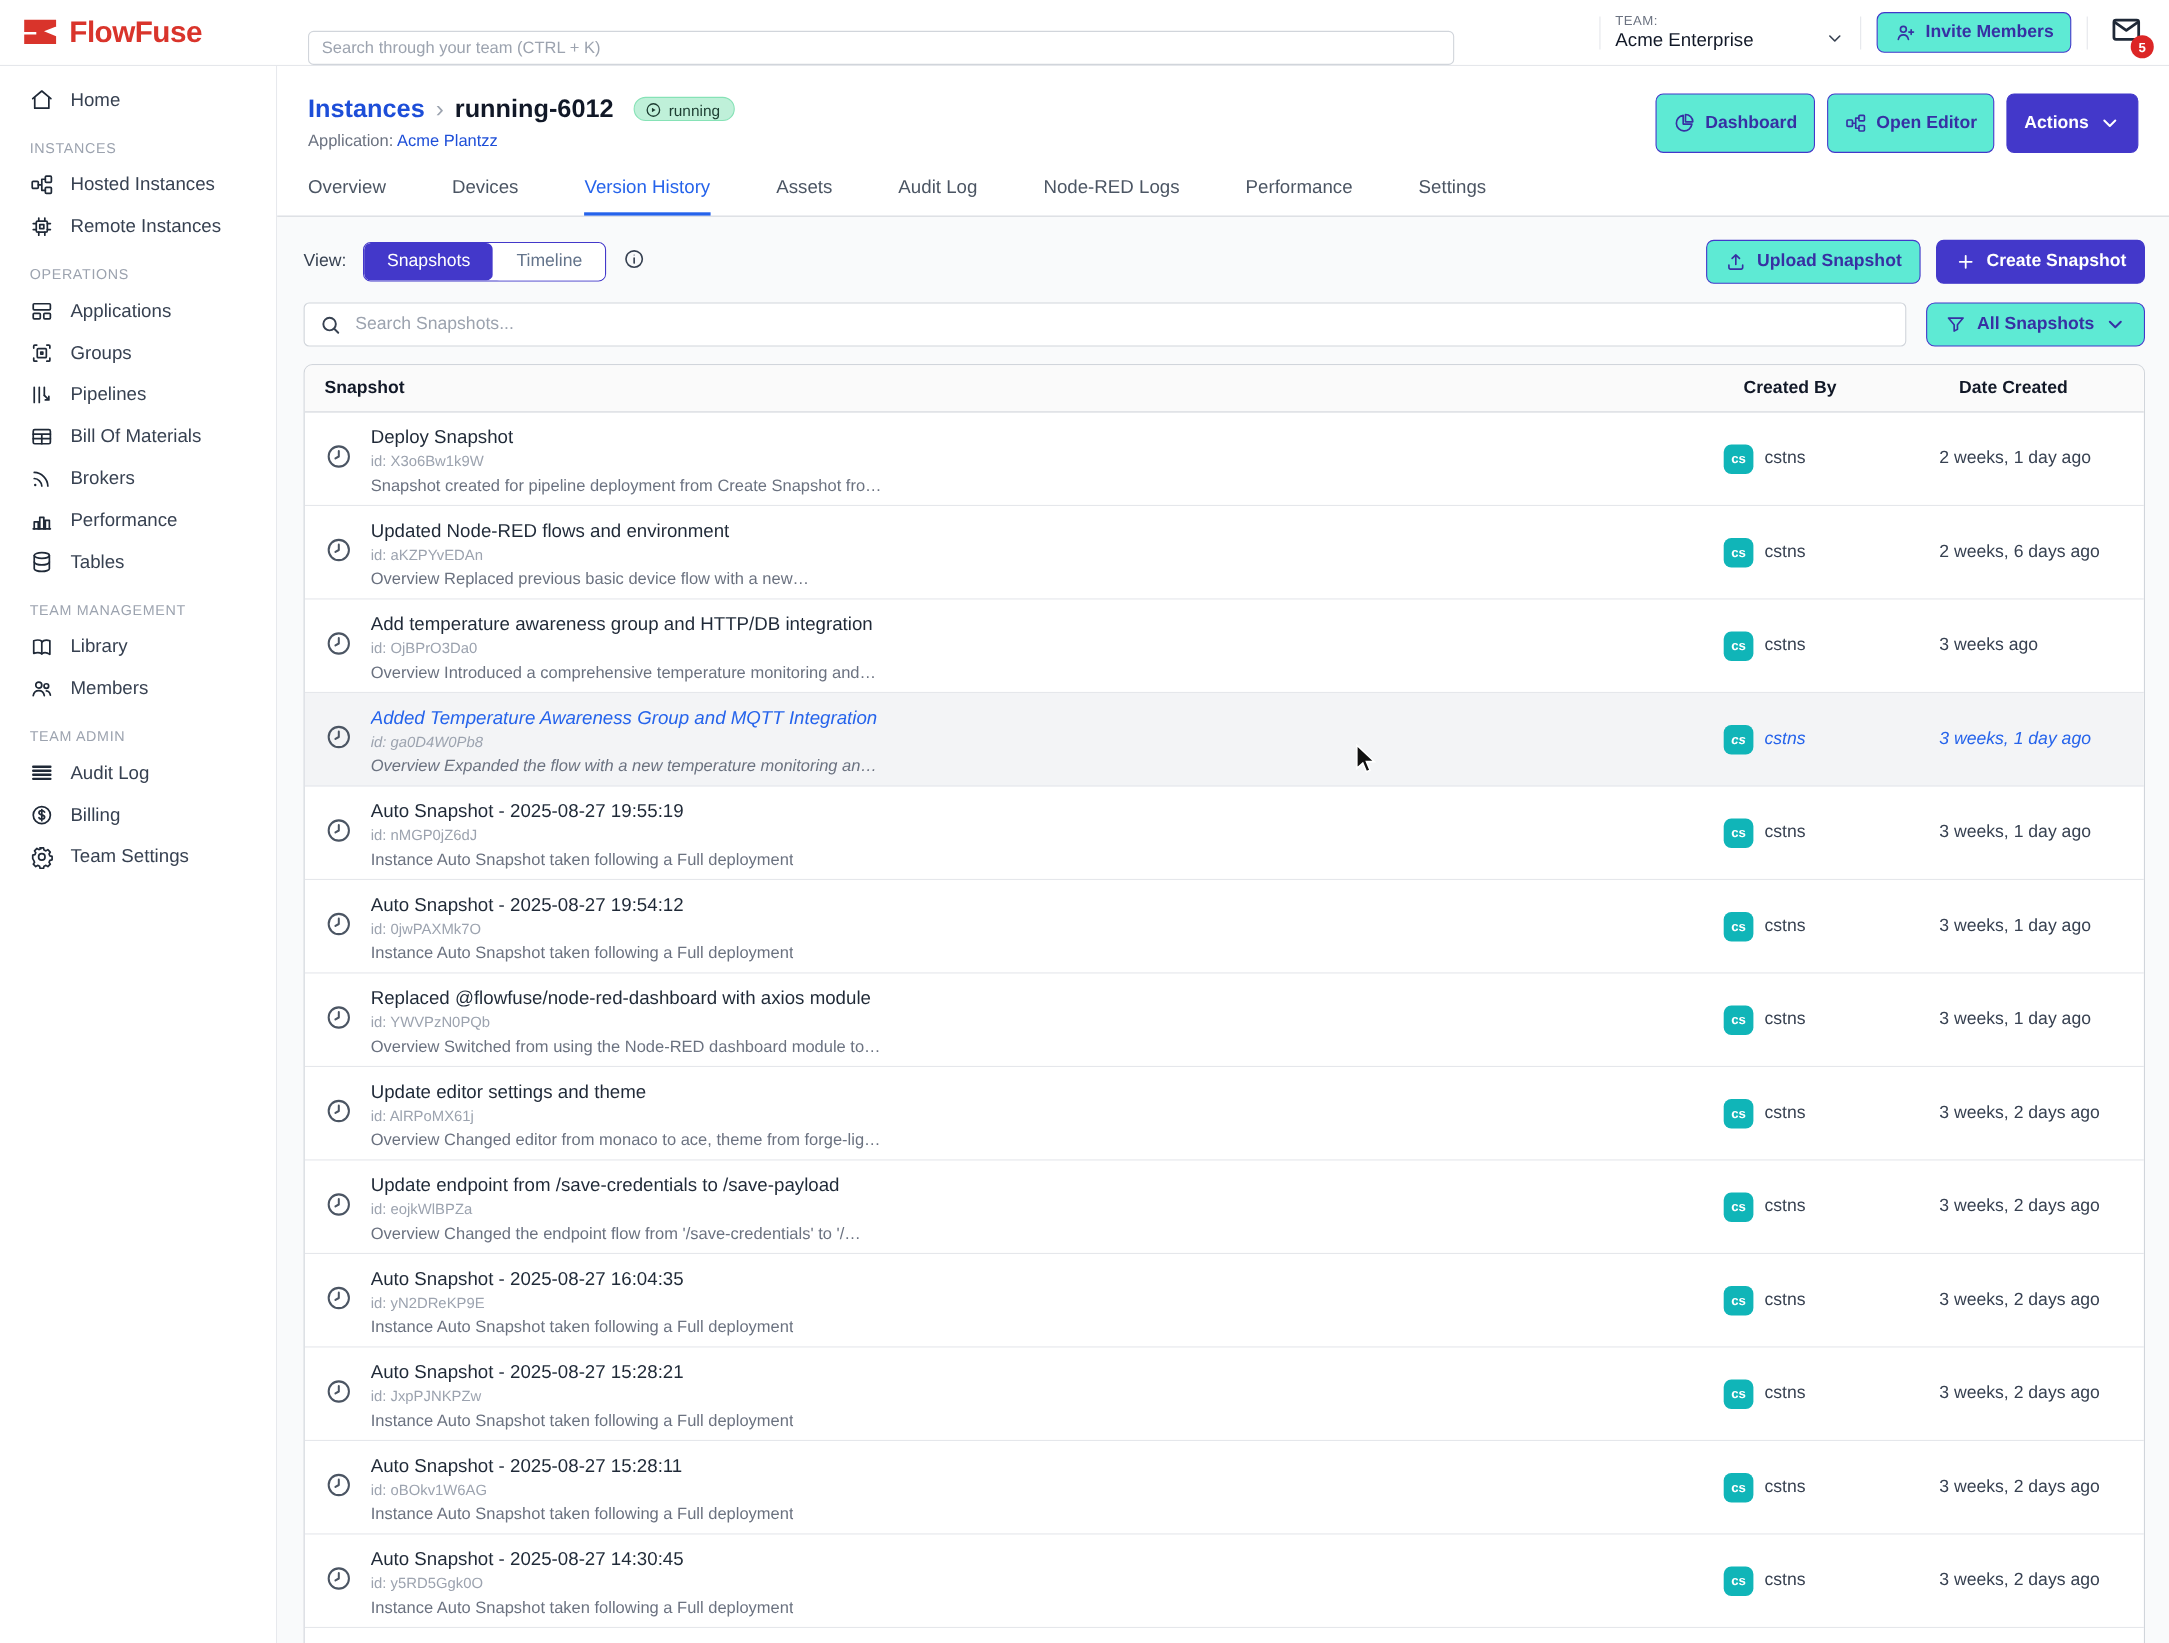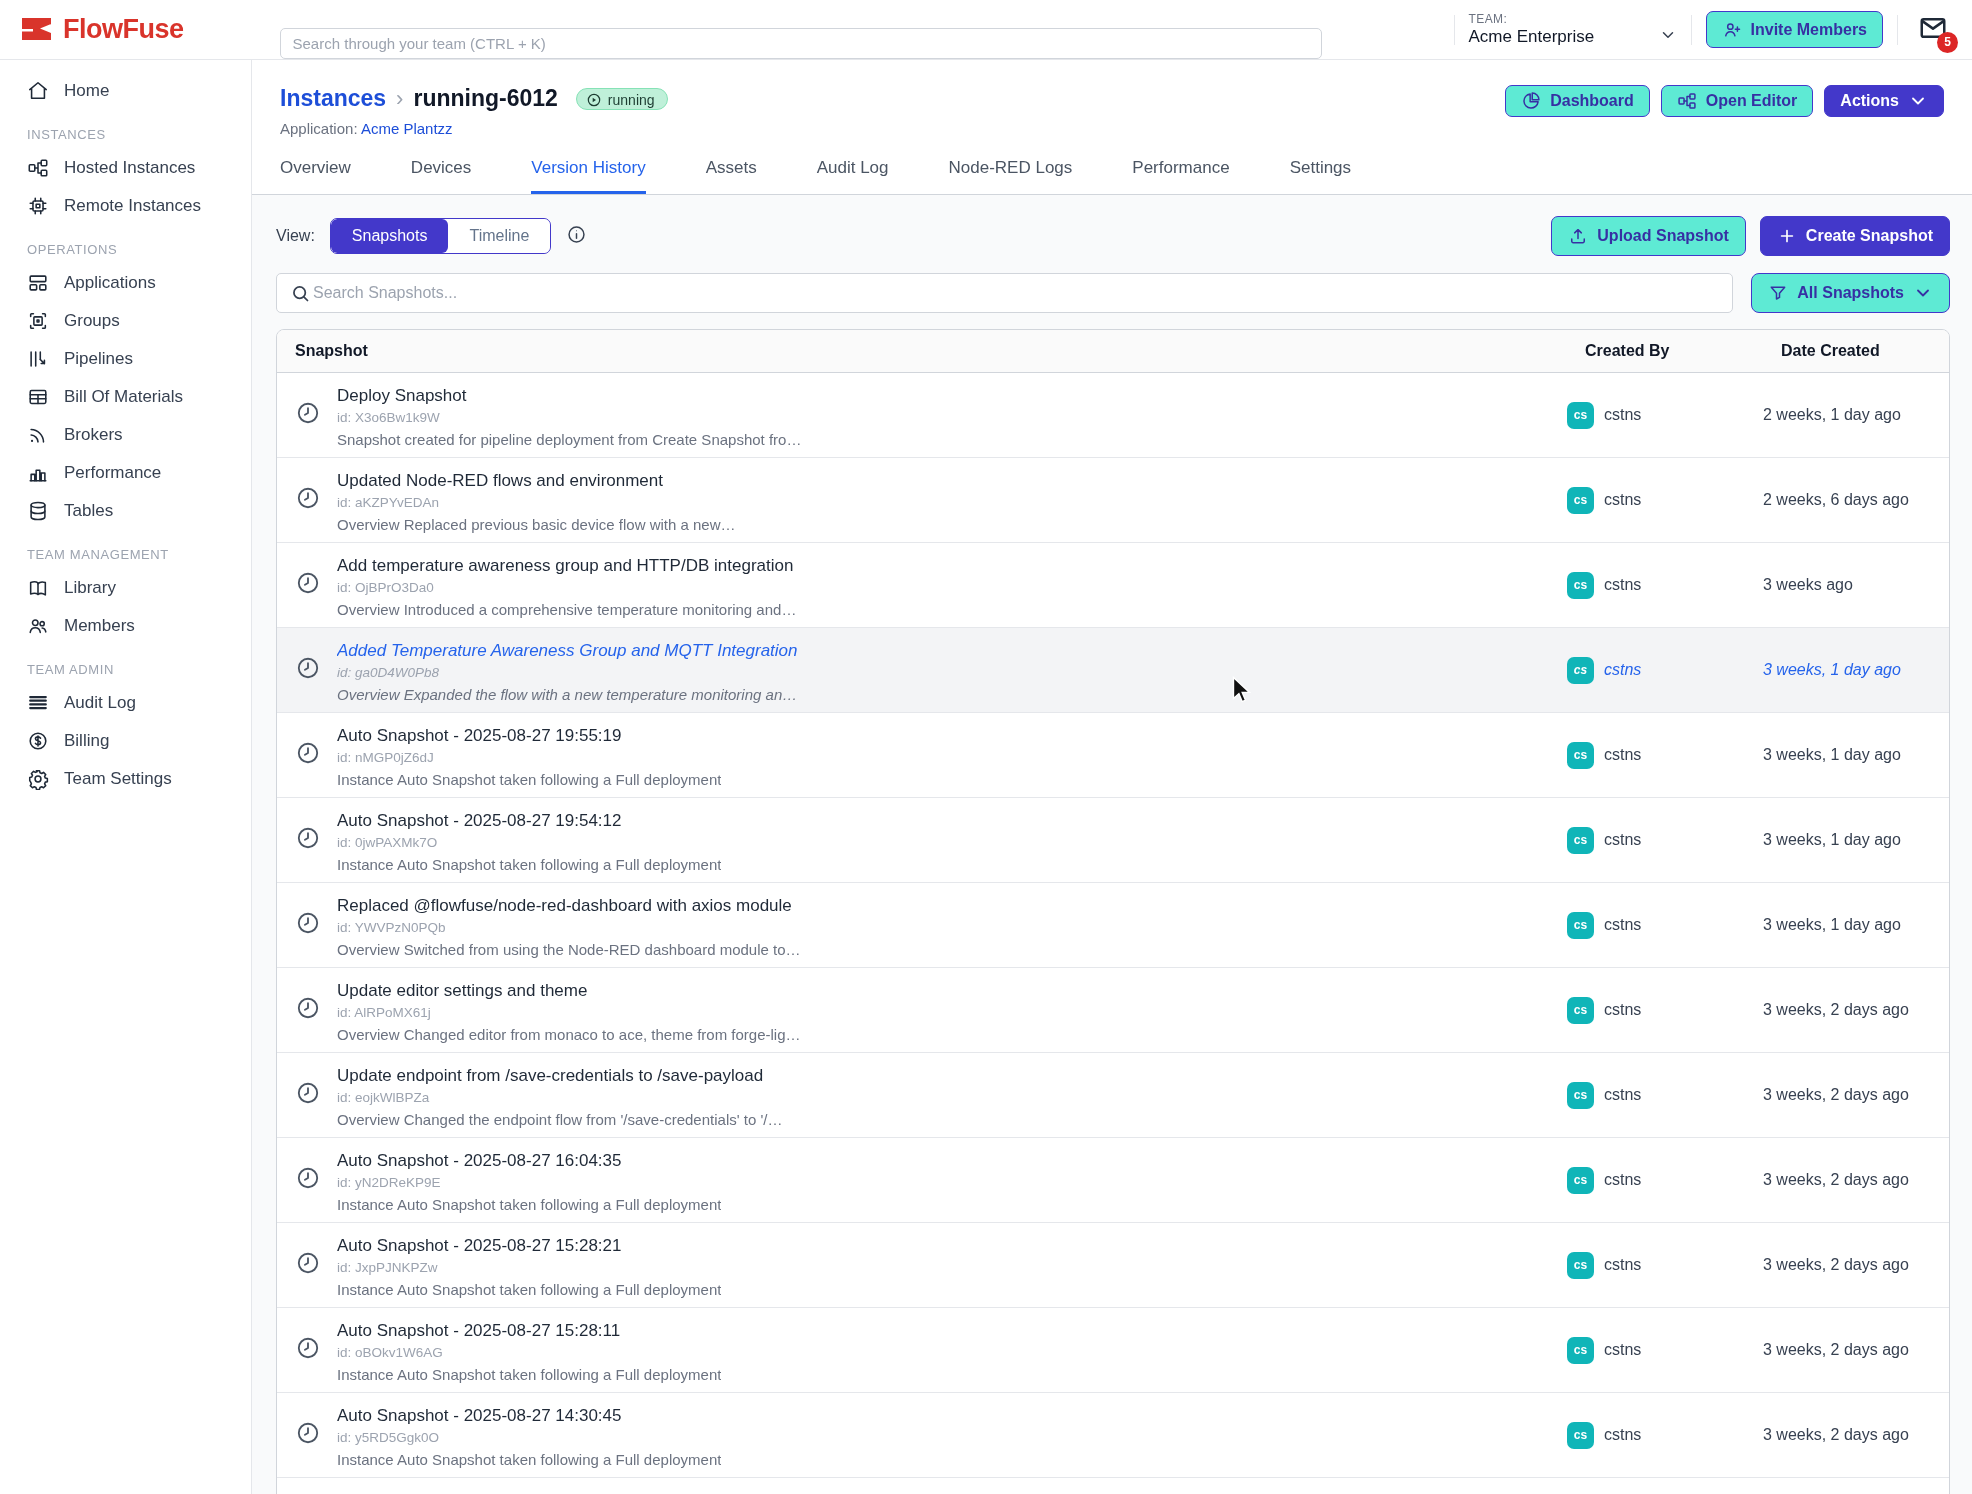--- a/index.html
+++ b/index.html
@@ -43,40 +43,40 @@
   .header-top { display:flex; align-items:flex-start; }
   .breadcrumb { display:flex; align-items:center; gap:10px; }
   .breadcrumb a { font-size:23px; font-weight:bold; color:#1d4ed8; text-decoration:none; cursor:pointer; }
   .crumb-sep { font-size:22px; color:#9ca3af; }
   .crumb-current { font-size:23px; font-weight:bold; color:#111827; }
   .badge-running { display:inline-flex; align-items:center; gap:6px; background:#bff0d9; border:1px solid #86e2b6; color:#1d3d32; font-size:14px; border-radius:14px; padding:3px 12px 1px 9px; margin-left:8px; }
   .badge-running .ic { width:16px; height:16px; }
   .app-line { margin-top:8px; font-size:15px; color:#6b7280; }
   .app-line a { color:#1d4ed8; text-decoration:none; cursor:pointer; }
   .header-actions { margin-left:auto; display:flex; gap:11px; }
-  .header-actions .btn { height:32px; padding:0 15px; }
+  .header-actions .btn { height:54px; padding:0 15px; }
   .tabs { display:flex; gap:60px; margin-top:21px; }
   .tab { font-size:17px; color:#4b5563; padding-bottom:13px; border-bottom:3px solid transparent; cursor:pointer; background:none; border-top:none; border-left:none; border-right:none; font-family:inherit; }
   .tab.active { color:var(--link); border-bottom-color:var(--link); }
 
   
   .content { padding:21px 22px 0 24px; }
   .toolbar { display:flex; align-items:center; }
   .toolbar-left { display:flex; align-items:center; gap:15px; }
   .view-label { font-size:16px; color:#374151; }
   .toggle { display:flex; border:1.5px solid var(--primary); border-radius:7px; background:#fff; overflow:hidden; }
   .toggle-opt { font-size:16px; padding:8px 21px; color:#64748b; background:#fff; cursor:pointer; border:none; font-family:inherit; border-radius:6px; }
   .toggle-opt.selected { background:var(--primary); color:#fff; }
   .info-ic { color:#374151; }
   .info-ic .ic { width:21px; height:21px; }
   .toolbar-right { margin-left:auto; display:flex; gap:14px; }
   .toolbar-right .btn { height:40px; padding:0 16px; }
 
   .search-row { display:flex; margin-top:17px; gap:18px; }
-  .search-box { flex:1; display:flex; align-items:center; gap:2px; background:#fff; border:1px solid #d1d5db; border-radius:5px; height:40px; padding:0 13px; }
+  .search-box { flex:1; display:flex; align-items:center; gap:12px; background:#fff; border:1px solid #d1d5db; border-radius:5px; height:40px; padding:0 13px; }
   .search-box .ic { width:21px; height:21px; color:#374151; flex-shrink:0; }
   .search-box input { border:none; outline:none; flex:1; font-size:16px; color:#374151; font-family:inherit; background:transparent; }
   .search-box input::placeholder { color:#9ca3af; }
   .filter-btn { height:40px; padding:0 16px; border-radius:8px; }
 
   
   .table { margin-top:16px; background:#fff; border:1px solid #d1d5db; border-radius:8px 8px 0 0; overflow:hidden; }
   .thead { display:grid; grid-template-columns:1fr 196px 186px; background:#fafafa; border-bottom:1px solid #d1d5db; }
   .th { font-size:16px; font-weight:bold; color:#111827; padding:12px 18px; }
   .trow { display:grid; grid-template-columns:1fr 196px 186px; height:85px; border-bottom:1px solid #e5e7eb; cursor:pointer; }

